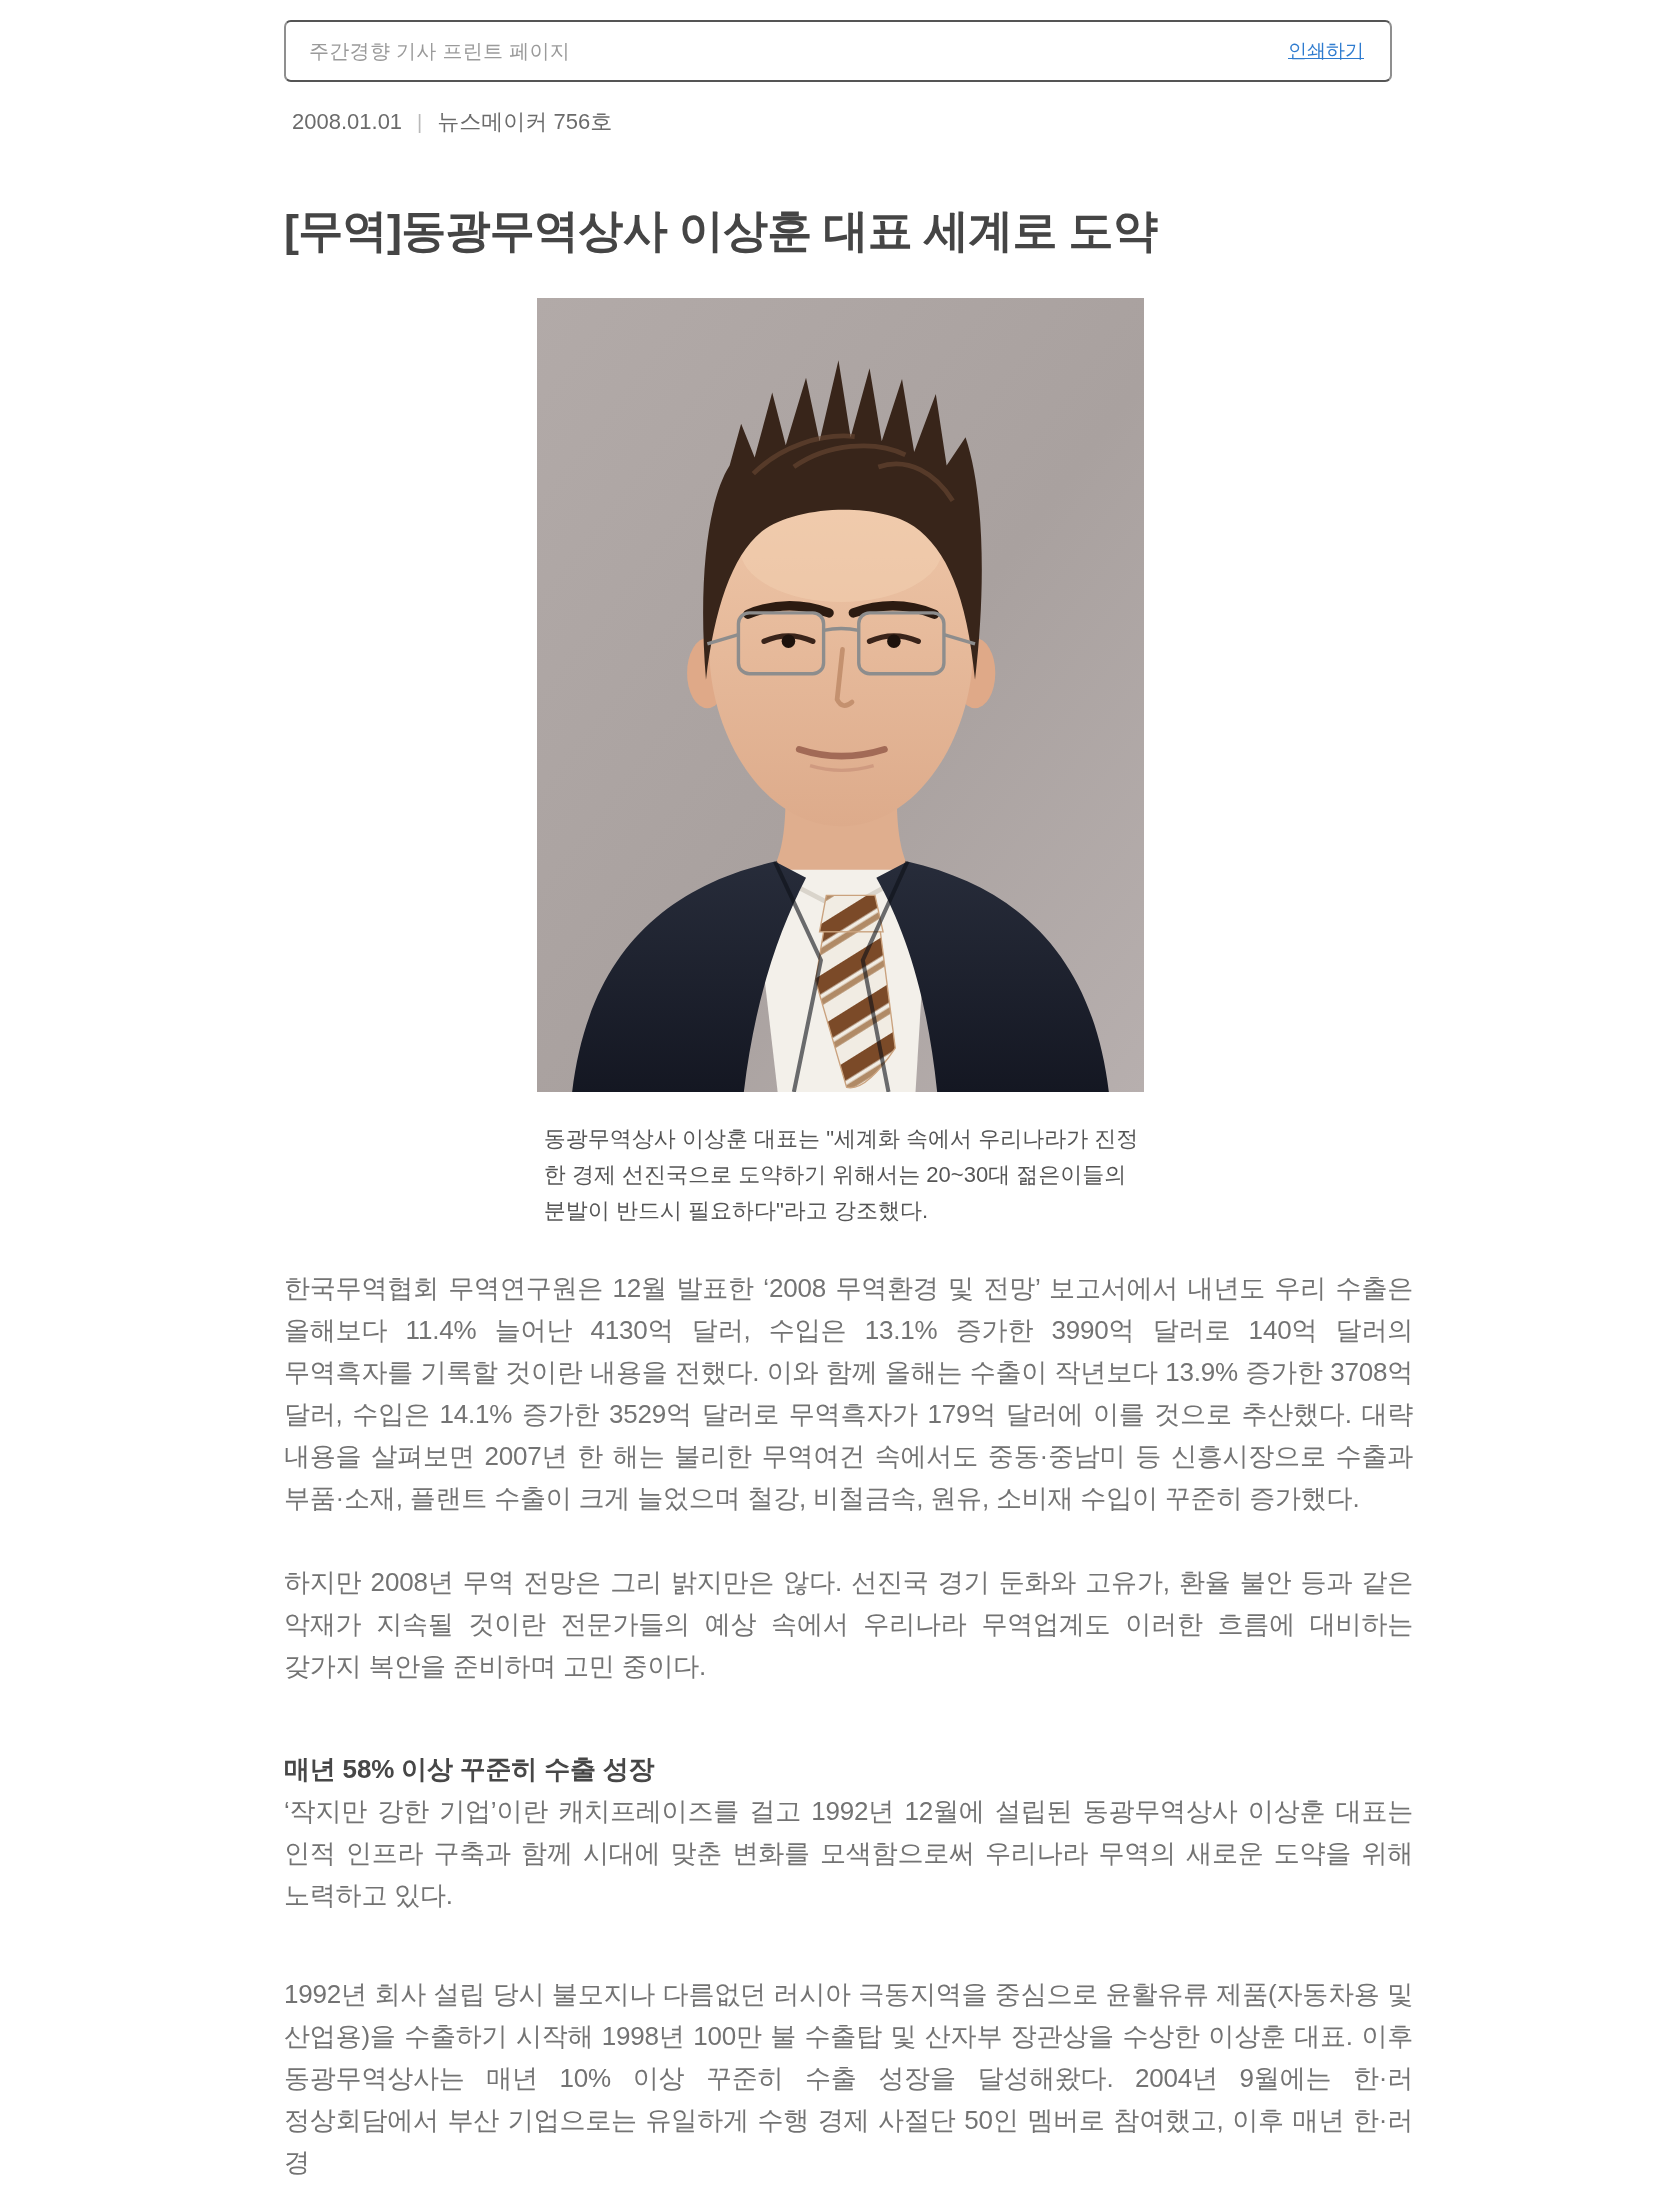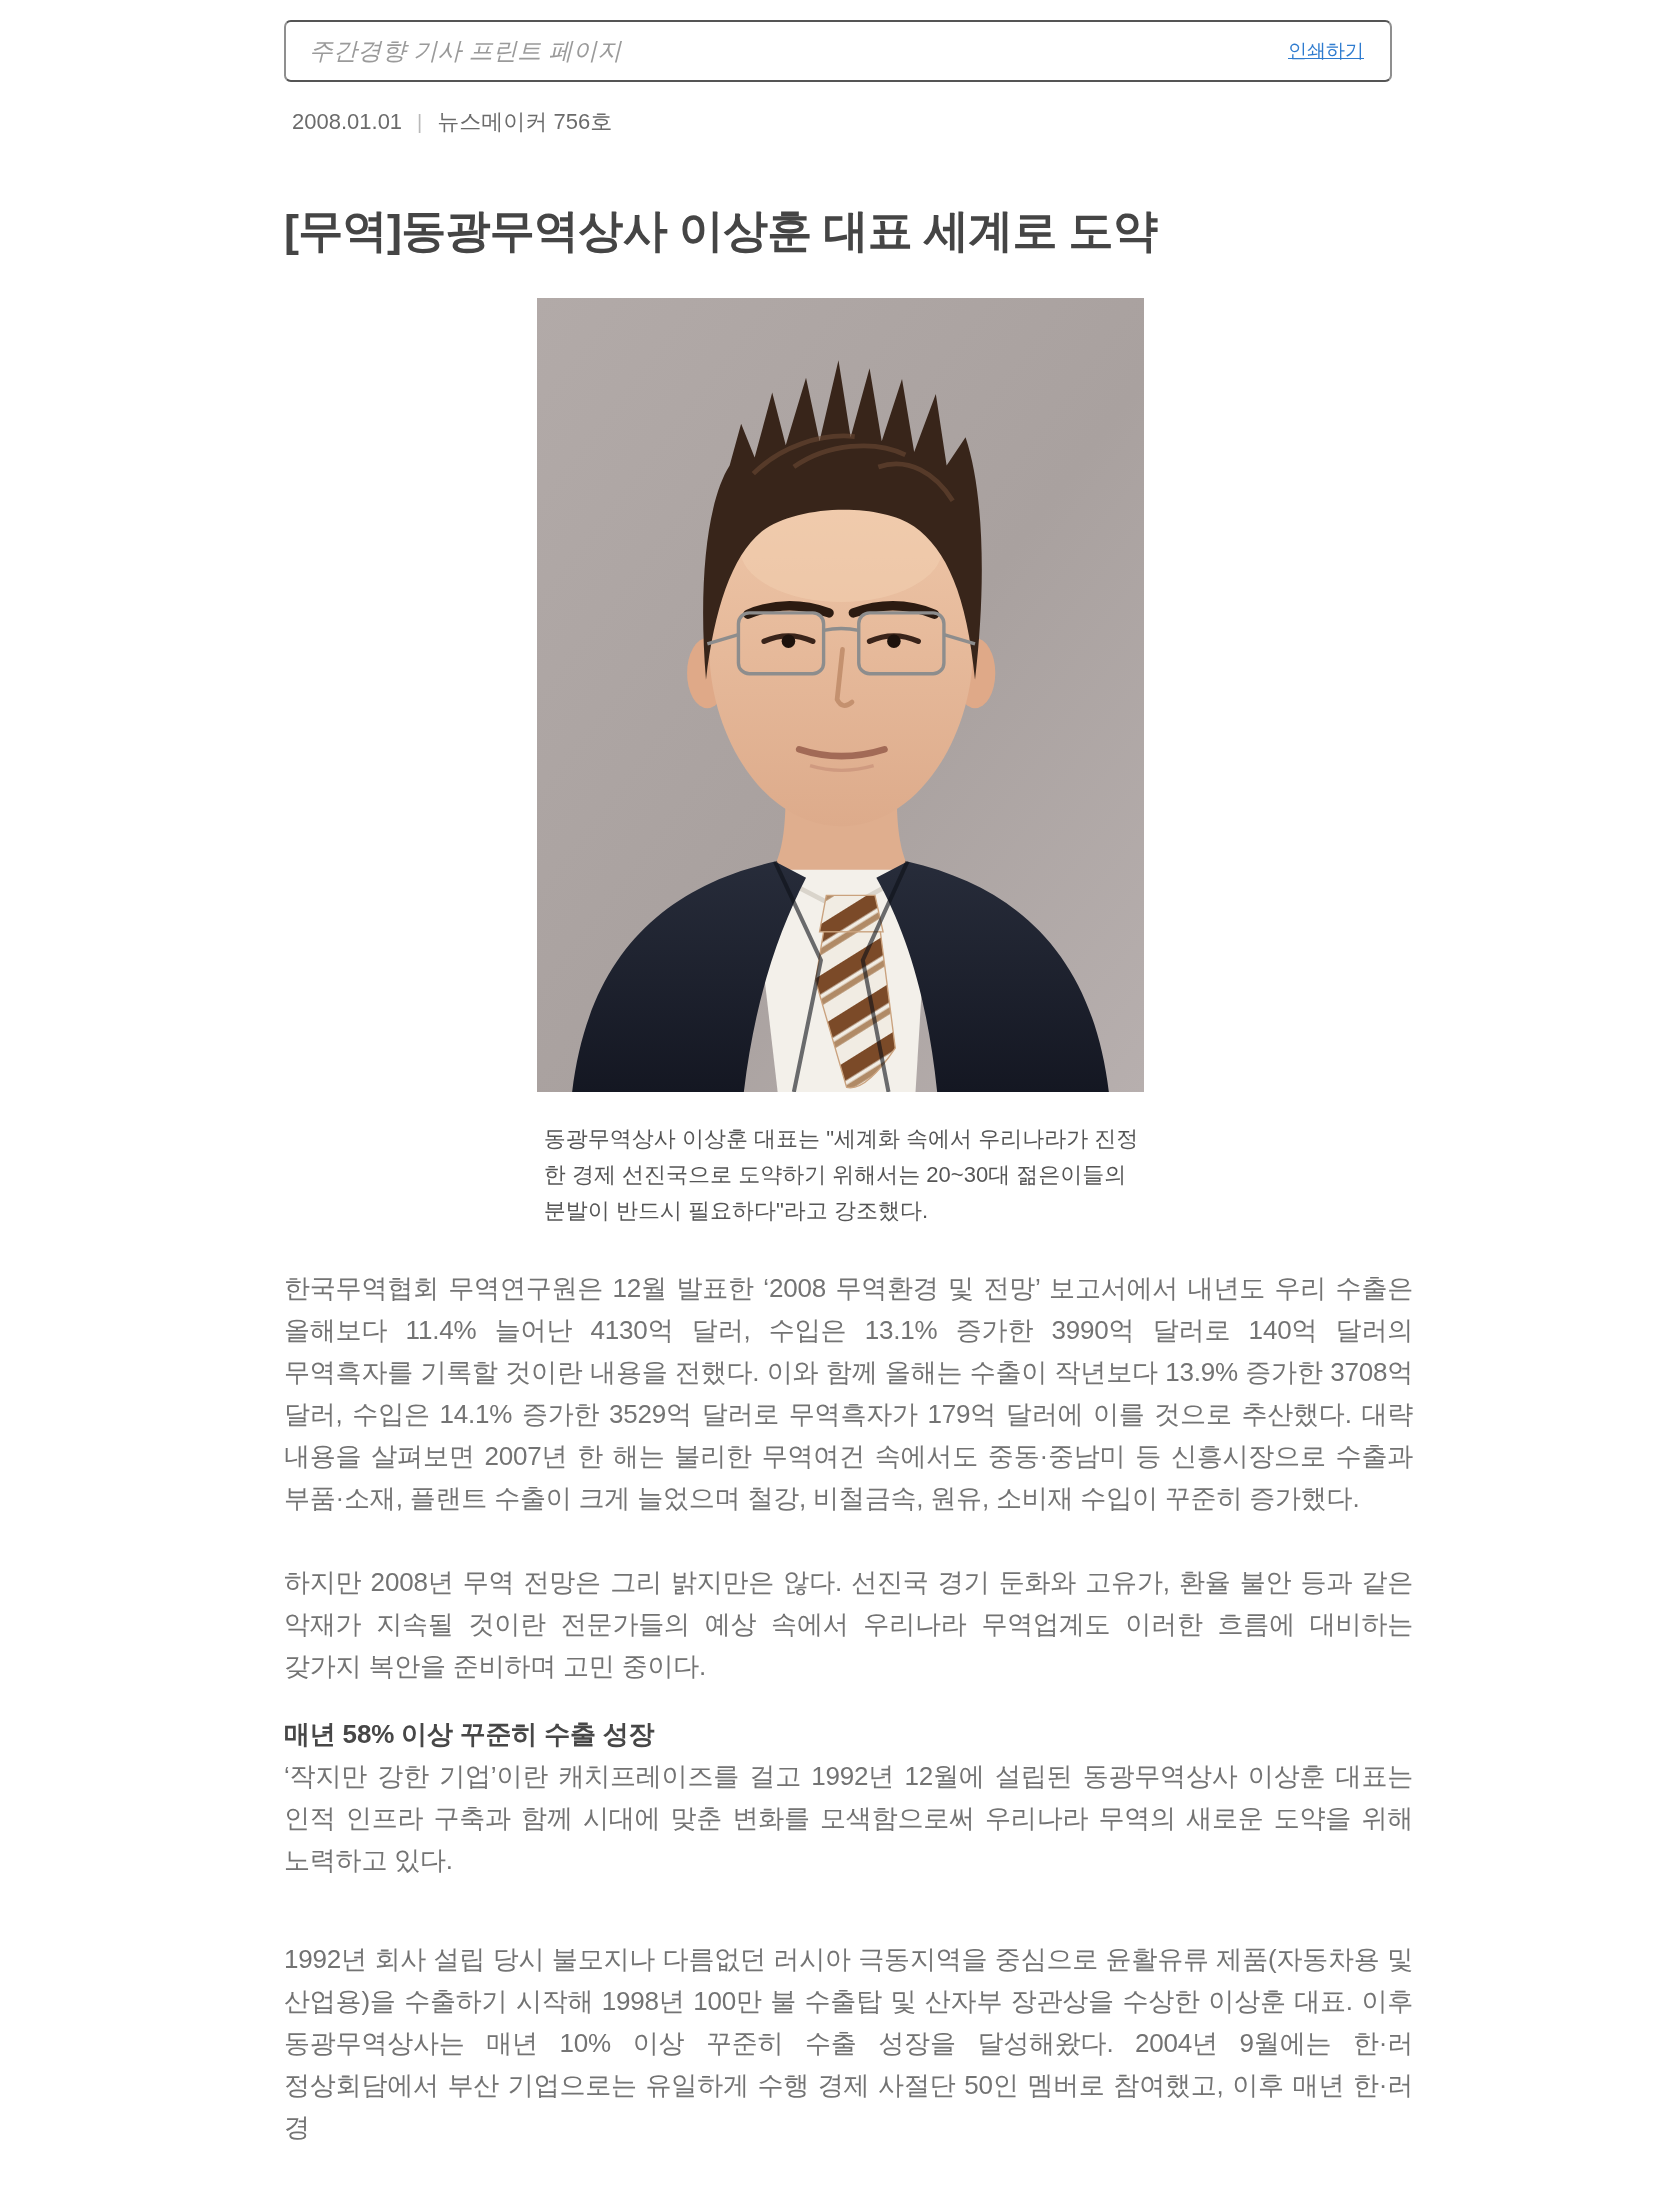--- a/index.html
+++ b/index.html
@@ -26,24 +26,23 @@
     border-top: 2.7px solid #555555;
     border-bottom: 2.7px solid #555555;
     border-radius: 6.8px;
     display: flex;
     align-items: center;
     justify-content: space-between;
     padding: 0 26px 0 23px;
     margin-bottom: 20px;
   }
   .print-header-title {
-    font-size: 24px;
+    font-size: 20px;
     color: #9a9a9a;
     letter-spacing: 0.3px;
-    font-style: italic;
   }
   .print-link {
     font-size: 19px;
     color: #2e7bcf;
     text-decoration: underline;
     cursor: pointer;
   }
   
   .meta-row {
     font-size: 22px;
@@ -97,21 +96,21 @@
     margin: 0 0 42px 0;
     width: 1129px;
     font-size: 26px;
     line-height: 42px;
     color: #737373;
     text-align: justify;
     letter-spacing: -0.2px;
     word-break: keep-all;
   }
   .body-para.after-photo { margin-bottom: 42px; }
-  .body-para.last-of-block { margin-bottom: 26px; }
+  .body-para.last-of-block { margin-bottom: 61px; }
   .section-heading {
     margin: 0;
     width: 1129px;
     font-size: 26px;
     line-height: 42px;
     font-weight: bold;
     color: #474747;
     letter-spacing: -0.2px;
   }
   .section-para { margin-top: 0; margin-bottom: 57px; }

